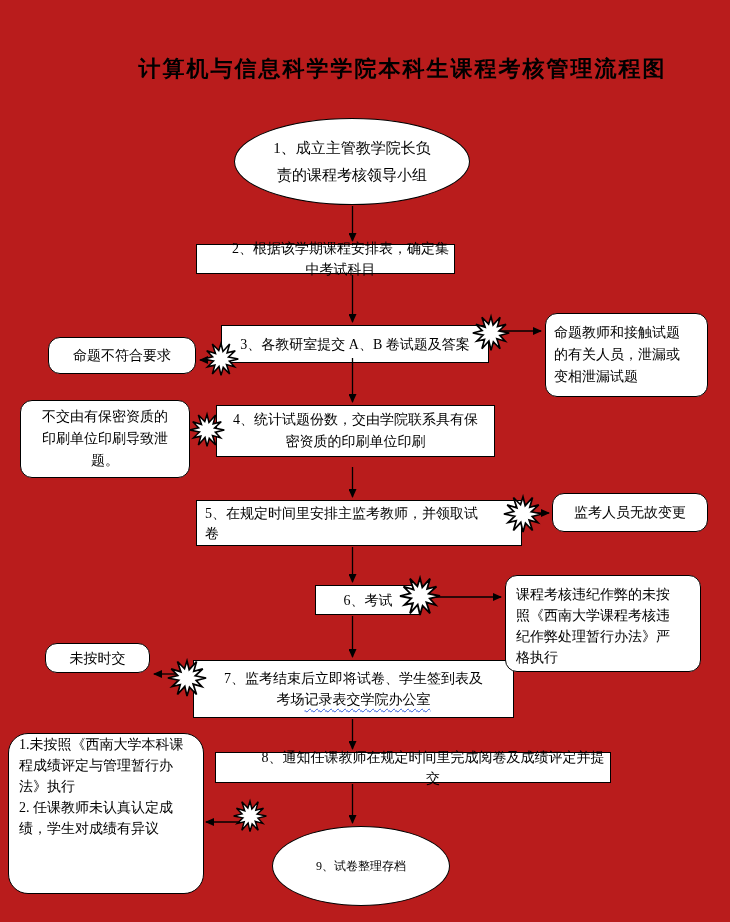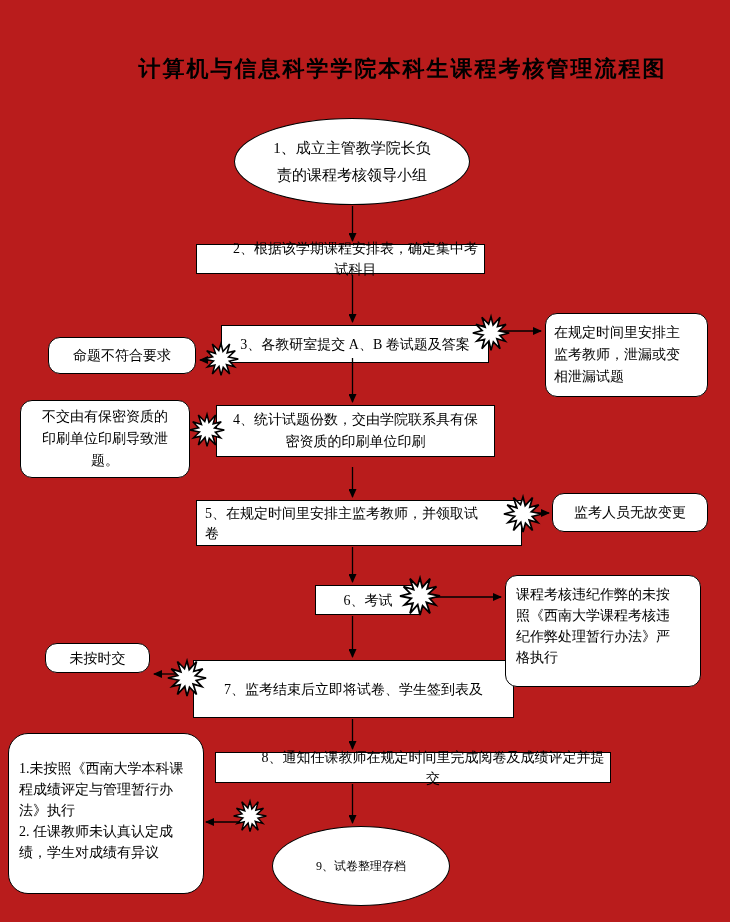--- a/index.html
+++ b/index.html
@@ -30,51 +30,52 @@
 </style>
 </head>
 <body>
 
 <div id="canvas">
 
   <div id="title">计算机与信息科学学院本科生课程考核管理流程图</div>
 
   <div class="node ellipse" style="left:234px;top:118px;width:236px;height:87px;font-size:15px;line-height:27px;padding:0 32px;">1、成立主管教学院长负责的课程考核领导小组</div>
 
-  <div class="node" style="left:196px;top:244px;width:289px;height:30px;padding-left:30px;">2、根据该学期课程安排表，确定集中考试科目</div>
+  <div class="node" style="left:196px;top:244px;width:259px;height:30px;padding-left:30px;">2、根据该学期课程安排表，确定集中考试科目</div>
 
   <div class="node" style="left:221px;top:325px;width:268px;height:38px;">3、各教研室提交 A、B 卷试题及答案</div>
 
   <div class="node" style="left:216px;top:405px;width:279px;height:52px;line-height:22px;padding:0 10px;">4、统计试题份数，交由学院联系具有保密资质的印刷单位印刷</div>
 
   <div class="node left-text top-text" style="left:196px;top:500px;width:326px;height:46px;line-height:20px;padding:3px 30px 3px 8px;">5、在规定时间里安排主监考教师，并领取试卷</div>
 
   <div class="node" style="left:315px;top:585px;width:106px;height:30px;">6、考试</div>
 
   <div class="node col" style="left:193px;top:660px;width:321px;height:58px;line-height:21px;">
     <div>7、监考结束后立即将试卷、学生签到表及</div>
+    <div><span>考场</span><span class="squiggle">记录表交学院办公室</span></div>
   </div>
 
   <div class="node" style="left:215px;top:752px;width:396px;height:31px;padding-left:40px;">8、通知任课教师在规定时间里完成阅卷及成绩评定并提交</div>
 
   <div class="node ellipse" style="left:272px;top:826px;width:178px;height:80px;font-size:12px;line-height:26px;padding:0 34px;">9、试卷整理存档</div>
 
   <div class="node rounded" style="left:48px;top:337px;width:148px;height:37px;">命题不符合要求</div>
 
-  <div class="node rounded left-text" style="left:545px;top:313px;width:163px;height:84px;line-height:22px;padding:6px 24px 6px 8px;">在规定时间里安排主监考教师，泄漏或变相泄漏试题</div>
+  <div class="node rounded left-text" style="left:545px;top:313px;width:163px;height:84px;line-height:22px;padding:6px 24px 6px 8px;">命题教师和接触试题的有关人员，泄漏或变相泄漏试题</div>
 
   <div class="node rounded" style="left:20px;top:400px;width:170px;height:78px;line-height:22px;padding:0 20px;">不交由有保密资质的印刷单位印刷导致泄题。</div>
 
   <div class="node rounded" style="left:552px;top:493px;width:156px;height:39px;">监考人员无故变更</div>
 
-  <div class="node rounded left-text top-text" style="left:505px;top:575px;width:196px;height:112px;line-height:21px;padding:8px 24px 8px 10px;">课程考核违纪作弊的未按照《西南大学课程考核违纪作弊处理暂行办法》严格执行</div>
+  <div class="node rounded left-text top-text" style="left:505px;top:575px;width:196px;height:97px;line-height:21px;padding:8px 24px 8px 10px;">课程考核违纪作弊的未按照《西南大学课程考核违纪作弊处理暂行办法》严格执行</div>
 
   <div class="node rounded" style="left:45px;top:643px;width:105px;height:30px;">未按时交</div>
 
-  <div class="node biground left-text top-text" style="left:8px;top:733px;width:196px;height:161px;line-height:21px;padding:24px 6px 8px 10px;display:block;">
+  <div class="node biground left-text top-text" style="left:8px;top:733px;width:196px;height:161px;line-height:21px;padding:0 6px 8px 10px;display:block;">
     <div>1.未按照《西南大学本科课程成绩评定与管理暂行办法》执行</div>
     <div>2. 任课教师未认真认定成绩，学生对成绩有异议</div>
   </div>
 
   <svg class="overlay" width="730" height="922" viewBox="0 0 730 922">
     <defs>
       <marker id="arr" markerWidth="9" markerHeight="8" refX="8" refY="4" orient="auto" markerUnits="userSpaceOnUse">
         <path d="M0,0 L9,4 L0,8 Z" fill="#000"></path>
       </marker>
       <symbol id="burst" viewBox="-22 -22 44 44" overflow="visible">

